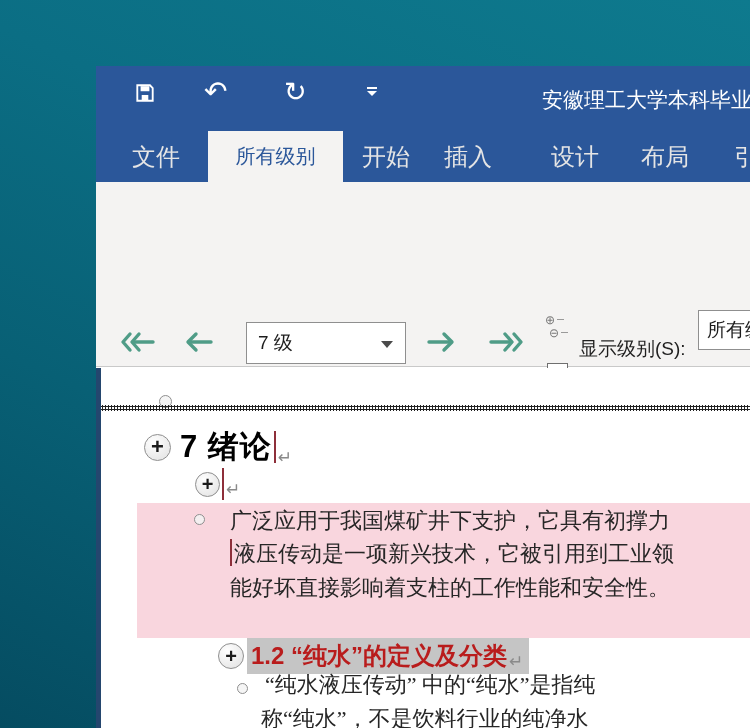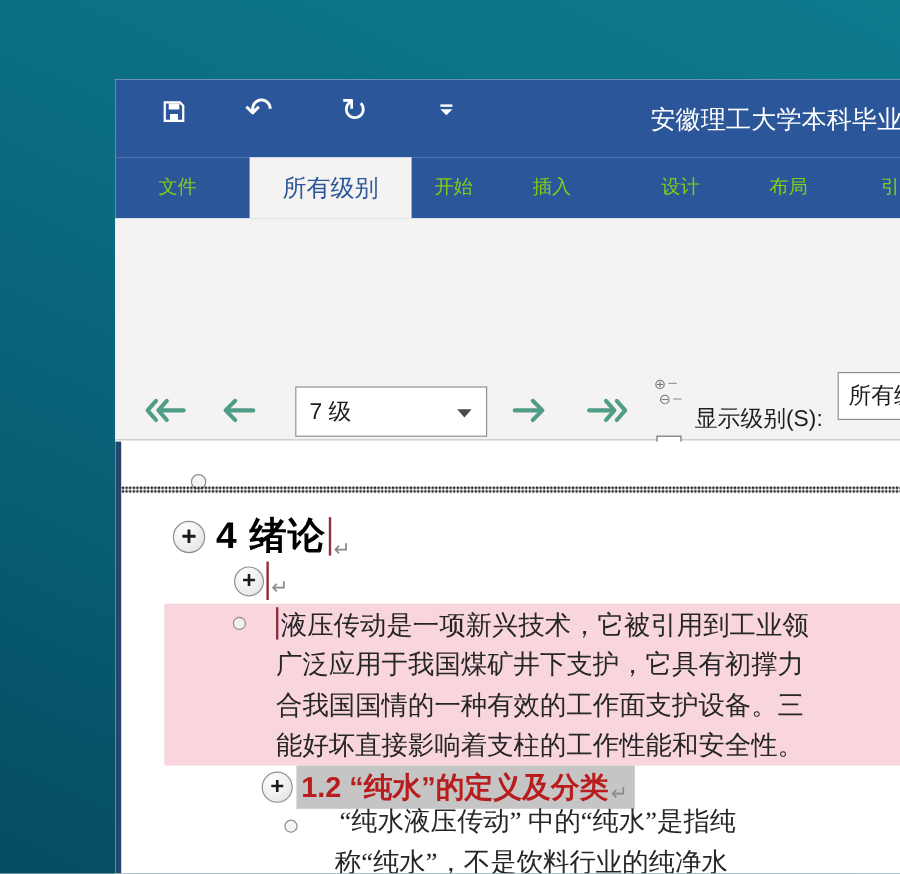--- a/index.html
+++ b/index.html
@@ -20,21 +20,21 @@
   .qat-undo{ left:108px; top:10px; font-size:28px; line-height:32px; }
   .qat-redo{ left:188px; top:10px; font-size:27px; line-height:32px; }
   .qat-more{ left:270px; top:21px; width:12px; }
   .qat-more .bar{ display:block; width:10px; border-top:2px solid #fff; margin:0 auto 2px; }
   .qat-more .tri{ display:block; width:0; height:0; margin:0 auto;
     border-left:5px solid transparent; border-right:5px solid transparent; border-top:5px solid #fff; }
   .win-title{ position:absolute; left:446px; top:20px; color:#fff; font-size:21px; white-space:nowrap; }
   
   .tabrow{ position:absolute; left:0; top:65px; right:0; height:51px; background:#2b579a; }
   .tab{ position:absolute; top:0; height:51px; display:flex; align-items:center;
-        color:#84cc16; font-size:16px; white-space:nowrap;font-family:Liberation Mono, monospace; }
+        color:#e5e5e5; font-size:24px; white-space:nowrap;font-family:Liberation Mono, monospace; }
   .tab-active-box{ position:absolute; left:112px; top:0; width:135px; height:51px;
         background:#f4f3f2; display:flex; align-items:center; justify-content:center;
         color:#2b579a; font-size:20px; }
   
   .ribbon{ position:absolute; left:0; top:116px; right:0; height:185px;
            background:#f4f3f2; border-bottom:1px solid #c9c9c9; }
   .rib-abs{ position:absolute; }
   .level-select{
     position:absolute; left:150px; top:140px; width:160px; height:42px;
     background:#fff; border:1px solid #8f8f8f; display:flex; align-items:center;
@@ -94,21 +94,21 @@
   .ptext{ position:absolute; left:93px; top:1px; font-family:"Liberation Serif", serif;
      font-size:22px; line-height:33.4px; color:#262626; white-space:nowrap; }
   .ptext .redbar{ height:27px; vertical-align:-5px; margin-right:2px; }
   .h2brow{ left:122px; top:270px; }
   .h2brow .expand{ width:26px; height:26px; font-size:20px; }
   .h2bhl{ background:#c5c5c5; display:flex; align-items:center; margin-left:3px;
      padding:2px 6px 2px 4px; }
   .h2btext{ font-size:24px; font-weight:bold; color:#b91c1c; white-space:nowrap; }
   .p2c{ left:141px; top:315px; width:11px; height:11px; }
   .p2l{ position:absolute; font-family:"Liberation Serif", serif; font-size:22px;
-     color:#262626; white-space:nowrap;margin-left:18px; }
+     color:#262626; white-space:nowrap; }
   .p2l1{ left:169px; top:302px; }
   .p2l2{ left:165px; top:336px; }
   svg{ display:block; }
 </style>
 </head>
 <body>
 
 <div class="window">
 
   <div class="titlebar">
@@ -220,37 +220,36 @@
   </div>
 
   <div class="docarea">
     <div class="leftedge"></div>
 
     <div class="o-circle" style="left:63px; top:27px; width:13px; height:13px"></div>
     <div class="pagebreak"></div>
 
     <div class="hrow h1row">
       <span class="expand">+</span>
-      <span class="h1text">4 绪论</span>
+      <span class="h1text">7 绪论</span>
       <span class="redbar"></span>
       <span class="retmark">↵</span>
     </div>
 
     <div class="hrow h2arow">
       <span class="expand">+</span>
       <span class="redbar"></span>
       <span class="retmark">↵</span>
     </div>
 
     <div class="pinkblock">
       <div class="o-circle"></div>
       <div class="ptext">
+        <div>广泛应用于我国煤矿井下支护，它具有初撑力</div>
         <div><span class="redbar"></span><span>液压传动是一项新兴技术，它被引用到工业领</span></div>
-        <div>广泛应用于我国煤矿井下支护，它具有初撑力</div>
-        <div>合我国国情的一种有效的工作面支护设备。三</div>
         <div>能好坏直接影响着支柱的工作性能和安全性。</div>
       </div>
     </div>
 
     <div class="hrow h2brow">
       <span class="expand">+</span>
       <span class="h2bhl">
         <span class="h2btext">1.2 “纯水”的定义及分类</span>
         <span class="retmark">↵</span>
       </span>

